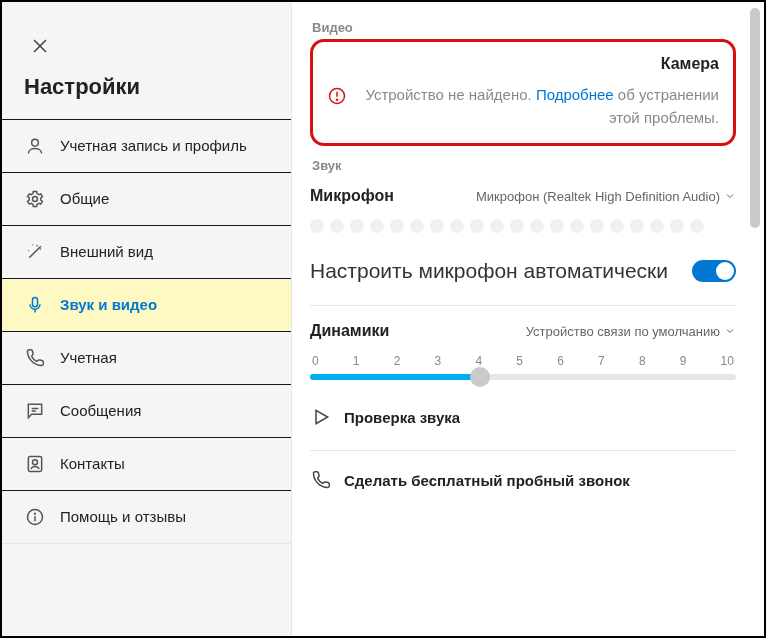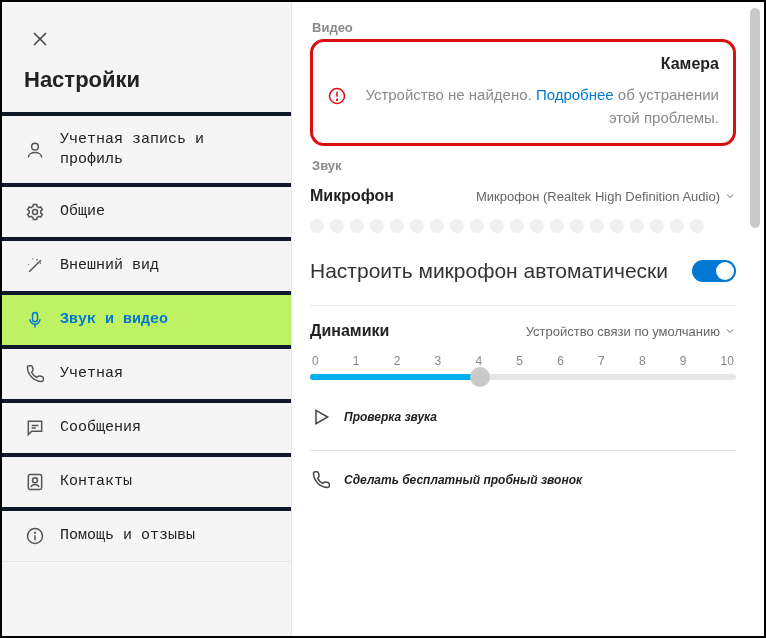--- a/index.html
+++ b/index.html
@@ -15,21 +15,21 @@
     display: flex;
     width: 100%;
     height: 100%;
     background: #fff;
   }
   
   .sidebar {
     width: 290px;
     background: #f5f5f5;
     border-right: 1px solid #e6e6e6;
-    padding-top: 17px;
+    padding-top: 24px;
     display: flex;
     flex-direction: column;
   }
   .close-btn {
     width: 40px; height: 40px;
     margin-left: 18px;
     display:flex;align-items:center;justify-content:center;
     color:#444;
     cursor:pointer;
   }
@@ -38,30 +38,29 @@
     font-weight: 700;
     color: #222;
     padding: 8px 22px 20px 22px;
   }
   .nav-item {
     display:flex;
     align-items:center;
     gap:14px;
     padding: 14px 22px;
     border-bottom: 1px solid #e6e6e6;
-    border-top: 4px solid #0f172a;
+    border-top: 1px solid #0f172a;
     margin-top:-1px;
     cursor:pointer;
     color:#222;
     font-size:15px;
     min-height:54px;
-    font-family:Liberation Mono, monospace;
   }
   .nav-item.active {
-    background:#bef264;
+    background:#fef9c3;
     color:#0078d4;
   }
   .nav-item .icon {
     width:22px;height:22px;color:#555;
     display:flex;align-items:center;justify-content:center;
     flex-shrink:0;
   }
   .nav-item.active .icon { color:#0078d4; }
   .nav-item.active .label{font-weight:600;}
   .nav-label{line-height:1.3;}
@@ -147,21 +146,21 @@
   .toggle.on .knob{right:2px;}
   .toggle.off .knob{left:2px;}
   .divider{height:1px;background:#e6e6e6;margin:22px 0 16px 0;}
   .slider-wrap{margin-top:14px;}
   .slider-scale{display:flex;justify-content:space-between;font-size:12px;color:#888;padding:0 2px;}
   .slider-track{position:relative;height:6px;background:#e6e6e6;border-radius:3px;margin-top:6px;}
   .slider-fill{position:absolute;left:0;top:0;bottom:0;width:40%;background:#00aff0;border-radius:3px;}
   .slider-thumb{position:absolute;left:40%;top:50%;transform:translate(-50%,-50%);width:20px;height:20px;border-radius:50%;background:#c9c9c9;cursor:pointer;}
   .action-row{
     display:flex;align-items:center;gap:12px;
-    margin-top:26px;font-size:12px;font-weight:600;color:#222;cursor:pointer;font-style:italic;
+    margin-top:26px;font-size:15px;font-weight:600;color:#222;cursor:pointer;
   }
   .action-row.call{font-weight:700;margin-top:18px;}
   .action-icon{width:22px;height:22px;color:#444;display:flex;align-items:center;justify-content:center;}
   .scrollbar{
     position:absolute;right:4px;top:6px;bottom:6px;width:10px;
   }
   .scrollbar .thumb{
     position:absolute;top:0;width:100%;height:220px;background:#c9c9c9;border-radius:5px;
   }
   .main-wrap{position:relative;flex:1;}

